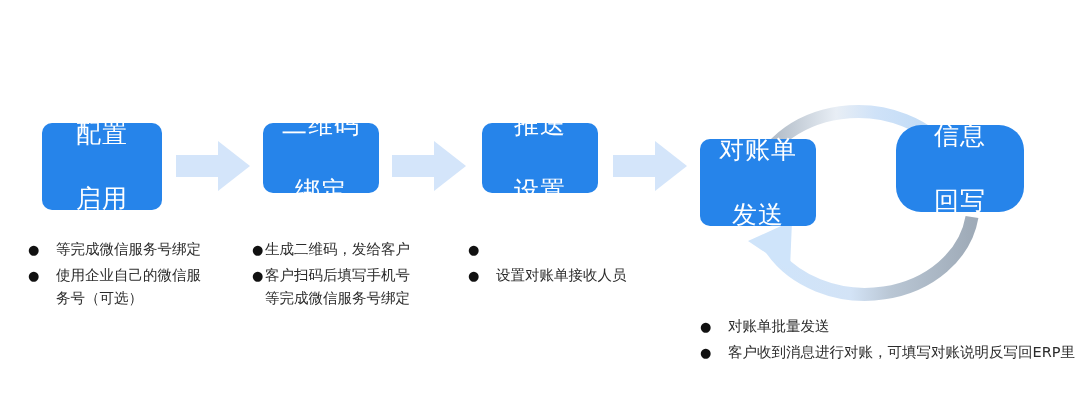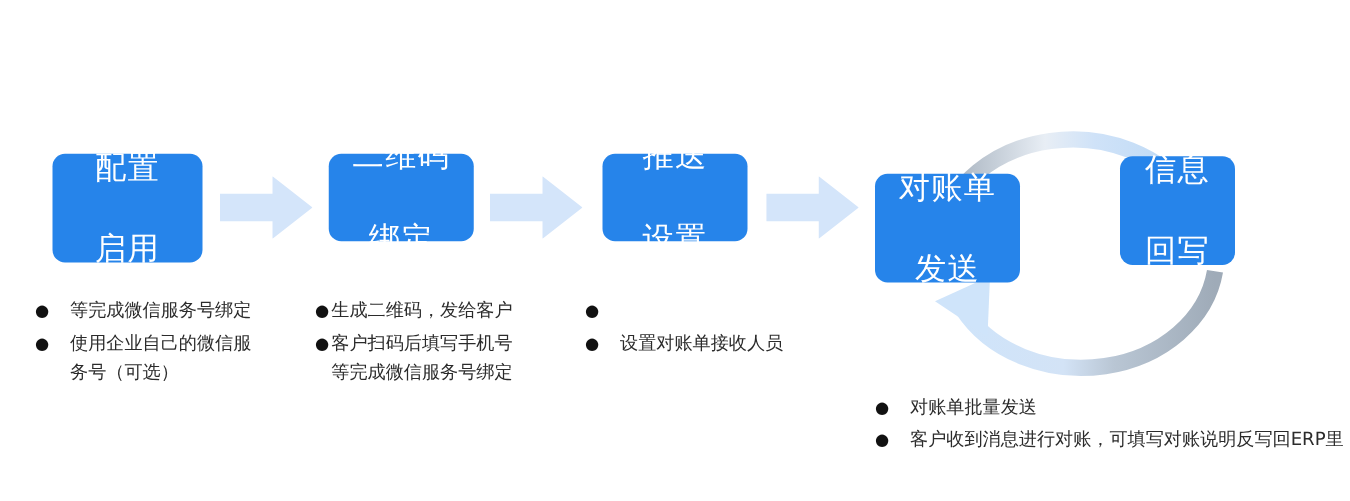--- a/index.html
+++ b/index.html
@@ -137,21 +137,21 @@
   <div class="step-box" style="left:482px; top:123px; width:116px; height:70px;">
     <span class="ln">推送</span>
     <span class="ln">设置</span>
   </div>
 
   <div class="step-box" style="left:700px; top:139px; width:116px; height:87px;">
     <span class="ln">对账单</span>
     <span class="ln">发送</span>
   </div>
 
-  <div class="step-box" style="left:896px; top:125px; width:92px; height:87px;">
+  <div class="step-box" style="left:896px; top:125px; width:128px; height:87px;border-radius:25px;">
     <span class="ln">信息</span>
     <span class="ln">回写</span>
   </div>
 
   <div class="bullet-group gap-wide" style="left:28px; top:238px; width:210px;">
     <div class="bullet-item">
       <span class="bullet-dot">●</span>
       <span class="bullet-text">等完成微信服务号绑定</span>
     </div>
     <div class="bullet-item">

